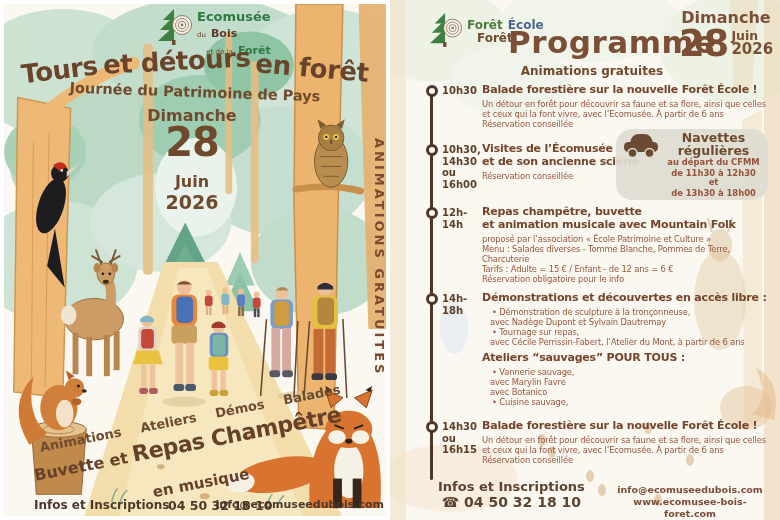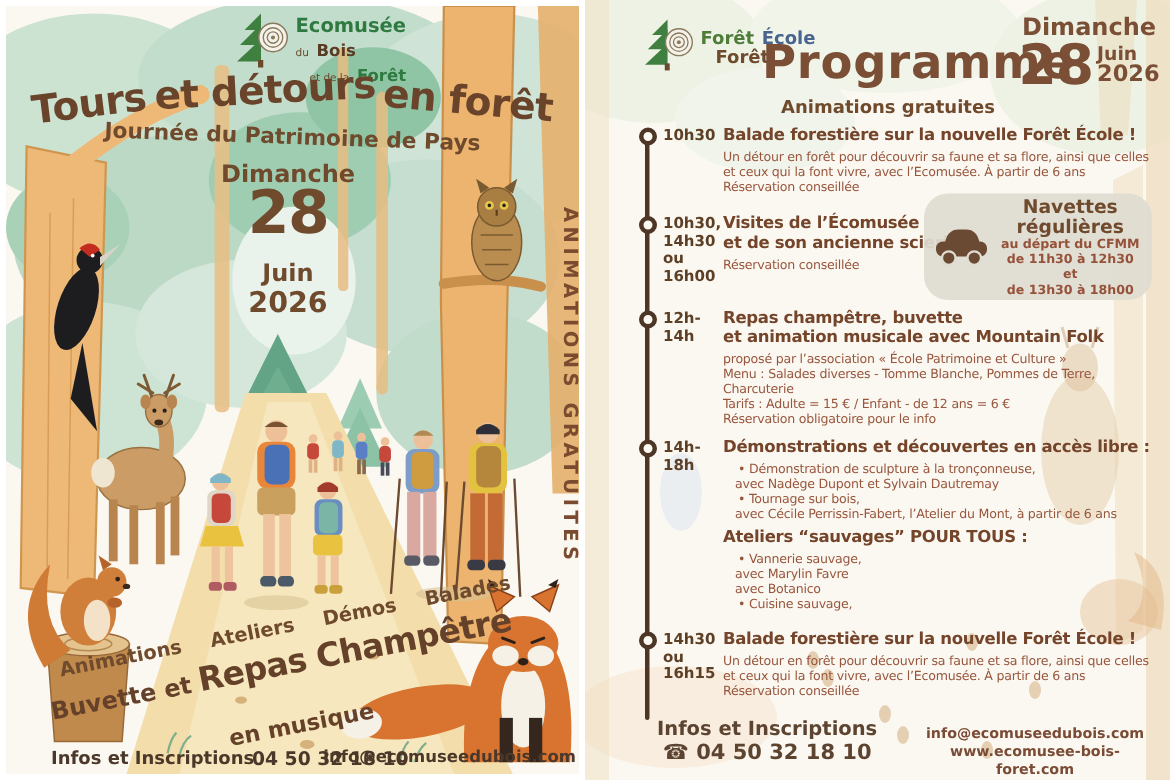--- a/index.html
+++ b/index.html
@@ -76,21 +76,21 @@
   .s-title{font-weight:bold;font-size:11px;line-height:12.8px;letter-spacing:-0.2px;
            color:#74452a;white-space:pre-line;margin-bottom:2px;}
   .s-line{font-size:8.4px;line-height:10px;letter-spacing:-0.15px;color:#98563d;}
   .s-bullet{margin-left:10px;}
   .s-bullet::before{content:"• ";}
   .s-indent{margin-left:8px;}
   .s-center{text-align:center;width:268px;}
 
   
   .shuttle{position:absolute;left:226px;top:129px;width:152px;height:71px;border-radius:16px;
-           background:rgba(223,219,209,0.93);display:flex;align-items:center;padding:2px 6px;
+           background:rgba(223,219,209,0.93);display:flex;padding:2px 6px;
            box-sizing:border-box;gap:5px;}
   .shuttle .txt{flex:1;text-align:center;}
   .shuttle .t{font-weight:bold;font-size:12.5px;line-height:13px;color:#6f4a2d;}
   .shuttle .s{font-weight:bold;font-size:8.4px;line-height:9.6px;color:#96523a;margin-top:1px;}
 
   
   .r-footer-left{position:absolute;left:48px;top:479px;text-align:center;color:#5d4430;}
   .r-footer-left .a{font-weight:bold;font-size:13px;}
   .r-footer-left .b{font-weight:bold;font-size:14px;}
   .r-footer-right{position:absolute;left:218px;top:484px;width:164px;text-align:center;
@@ -462,21 +462,21 @@
             <div class="s-line s-body">Réservation obligatoire pour le info</div>
           </div>
         </div>
         <div class="sched-item" style="top: 292px;">
           <span class="marker"></span>
           <div class="s-time">14h-18h</div>
           <div class="s-content">
             <div class="s-title">Démonstrations et découvertes en accès libre :</div>
             <div class="s-line s-bullet">Démonstration de sculpture à la tronçonneuse,</div>
             <div class="s-line s-indent">avec Nadège Dupont et Sylvain Dautremay</div>
-            <div class="s-line s-bullet">Tournage sur bois,</div>
+            <div class="s-line s-bullet">Tournage sur repas,</div>
             <div class="s-line s-indent">avec Cécile Perrissin-Fabert, l’Atelier du Mont, à partir de 6 ans</div>
           </div>
         </div>
         <div class="sched-item" style="top: 352px;">
           <div class="s-time"></div>
           <div class="s-content">
             <div class="s-title">Ateliers “sauvages” POUR TOUS :</div>
             <div class="s-line s-bullet">Vannerie sauvage,</div>
             <div class="s-line s-indent">avec Marylin Favre</div>
             <div class="s-line s-indent">avec Botanico</div>

